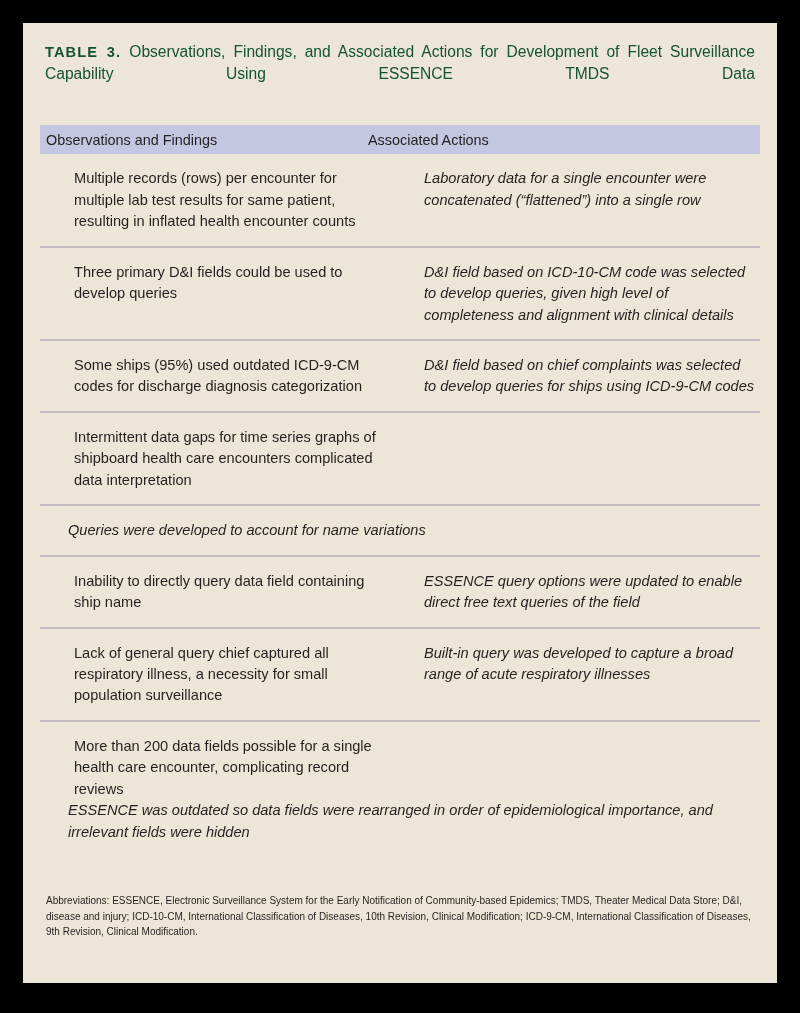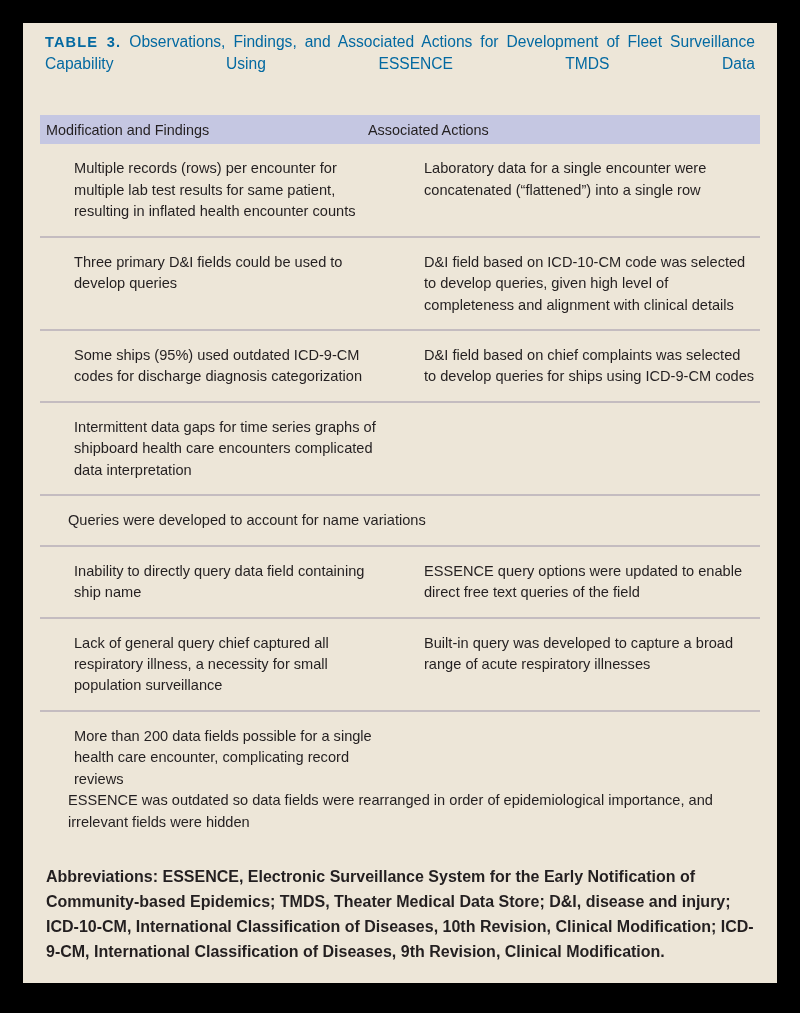--- a/index.html
+++ b/index.html
@@ -21,24 +21,24 @@
     width: 754px;
     height: 960px;
     background: #ede6d8;
     box-sizing: border-box;
     padding: 0;
     overflow: hidden;
   }
 
   
   .table-title {
-    padding: 8px 22px 0 22px;
+    padding: 18px 22px 0 22px;
     font-size: 15.6px;
     line-height: 1.42;
-    color: #0369a1;
+    color: #14532d;
     text-align: justify;
     text-justify: inter-word;
   }
   .table-title .title-label {
     font-weight: bold;
     letter-spacing: 1.1px;
     font-size: 14.6px;
   }
   .table-title .title-text {
     font-weight: normal;
@@ -92,44 +92,44 @@
     margin-left: 28px;
   }
   .cell.col-a {
     width: 328px;
     padding-left: 6px;
     padding-right: 16px;
   }
   .cell.col-b {
     flex: 1;
     padding-right: 4px;
+    font-style: italic;
   }
 
   
   .footnote {
-    margin: 19px 17px 0 17px;
+    margin: 37px 17px 0 17px;
     padding-left: 6px;
     padding-right: 6px;
-    font-size: 16px;
+    font-size: 10px;
     line-height: 1.56;
     color: #231f20;
-    font-weight: bold;
   }
 </style>
 </head>
 <body>
 
 <div class="table-card">
 
   <div class="table-title">
     <span class="title-label">TABLE 3.</span><span class="title-text"> <span>Observations, Findings, and Associated Actions for Development of Fleet Surveillance Capability Using ESSENCE TMDS Data</span></span>
   </div>
 
   <div class="col-header-row">
-    <div class="col-header col-a">Modification and Findings</div>
+    <div class="col-header col-a">Observations and Findings</div>
     <div class="col-header col-b">Associated Actions</div>
   </div>
 
   <div class="table-body">
 
     <div class="table-row">
       <div class="cell col-a">Multiple records (rows) per encounter for multiple lab test results for same patient, resulting in inflated health encounter counts</div>
       <div class="cell col-b">Laboratory data for a single encounter were concatenated (“flattened”) into a single row</div>
     </div>
 

